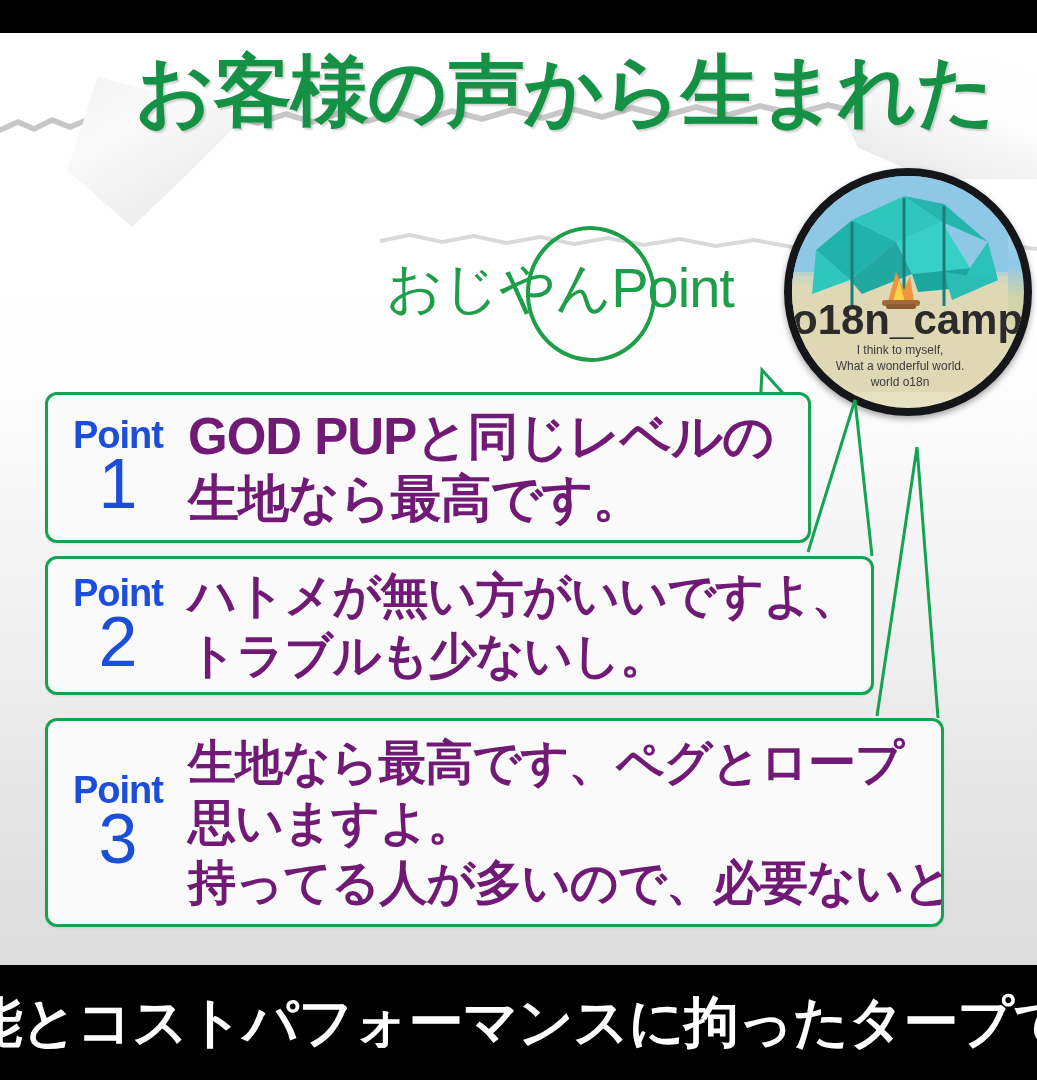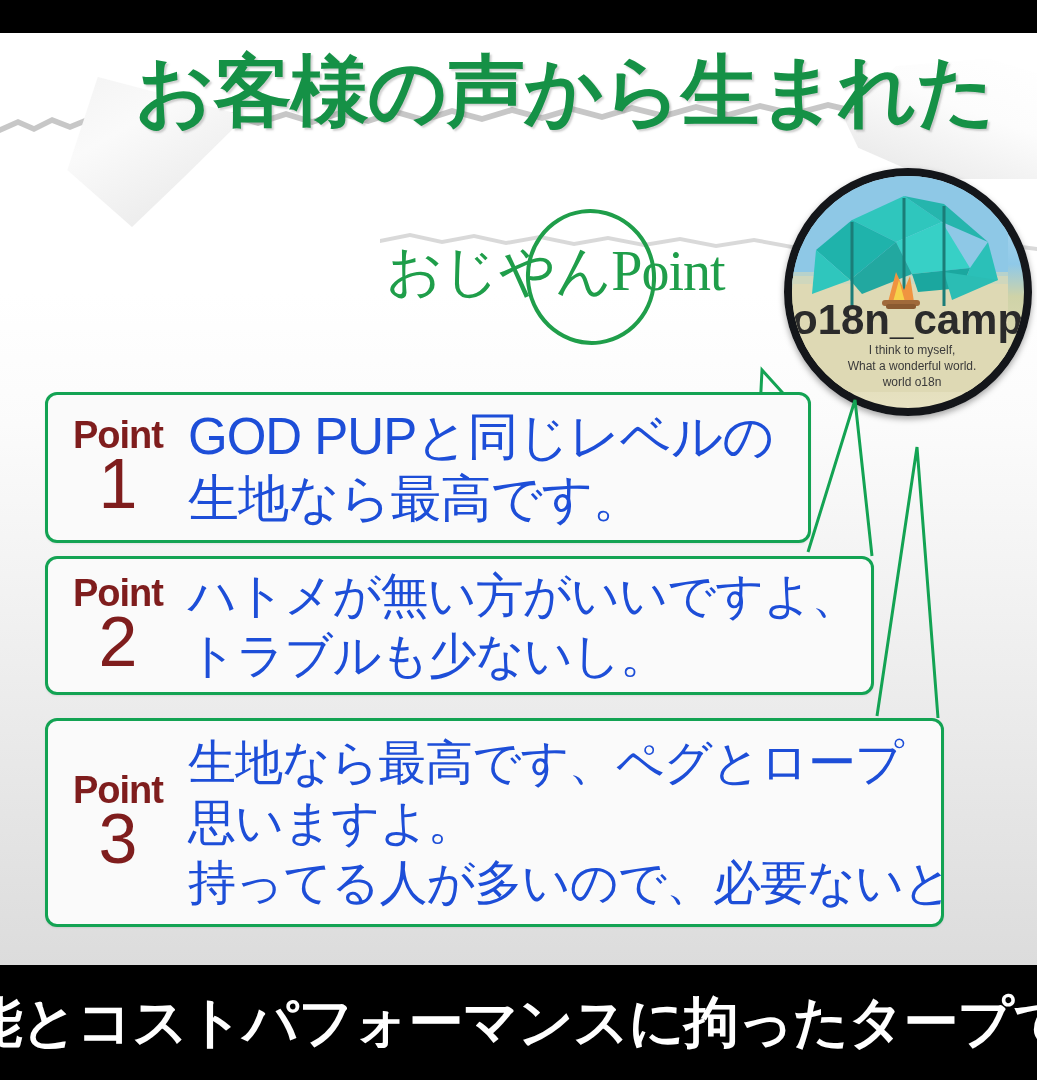--- a/index.html
+++ b/index.html
@@ -42,21 +42,21 @@
     font-size:78px;line-height:82px;font-weight:bold;color:#159146;
     letter-spacing:-1px;white-space:nowrap;
     text-shadow:2px 2px 2px rgba(120,120,120,.35);
   }
   .subhead{
     position:absolute;left:137px;top:140px;
     font-size:56px;line-height:58px;color:#1f9e4a;letter-spacing:1px;white-space:nowrap;
   }
 
   
-  .ojiyan-wrap{position:absolute;left:386px;top:217px;width:390px;height:120px;font-family:Liberation Serif, serif;}
+  .ojiyan-wrap{position:absolute;left:386px;top:234px;width:390px;height:120px;}
   .ojiyan-circle{
     position:absolute;left:140px;top:-8px;width:122px;height:128px;
     border:4px solid #1f9e4a;border-radius:50%;
     transform:rotate(-8deg);
   }
   .ojiyan-text{
     position:absolute;left:0;top:24px;width:390px;
     font-size:56px;line-height:60px;color:#1f9e4a;white-space:nowrap;letter-spacing:-1px;
   }
 
@@ -66,40 +66,41 @@
     border:8px solid #14161a;overflow:hidden;
     background:linear-gradient(180deg,#bfe0f2 0%,#8fc9e8 38%,#cfd3a8 52%,#ddd9b2 72%,#e7e2c2 100%);
     box-shadow:0 3px 6px rgba(0,0,0,.35);
   }
   .badge svg{position:absolute;left:0;top:0;}
   .badge-name{
     position:absolute;left:0;top:120px;width:216px;text-align:center;
     font-size:42px;font-weight:bold;color:#2b2b2b;letter-spacing:0px;
   }
   .badge-tag{
-    position:absolute;left:12px;top:166px;width:216px;text-align:center;
+    position:absolute;left:0;top:166px;width:216px;text-align:center;
     font-size:12px;line-height:16px;color:#3a3a3a;
   }
 
   
   .pbox{
     position:absolute;background:#fafafa;border:3px solid #13a353;border-radius:12px;
     box-shadow:0 1px 2px rgba(0,0,0,.08);
   }
   .pbox .inner{position:relative;width:100%;height:100%;display:flex;align-items:center;}
   .plabel{
-    width:140px;flex:0 0 140px;text-align:center;color:#7f1d1d;
+    width:140px;flex:0 0 140px;text-align:center;color:#1d4ed8;
     display:flex;flex-direction:column;align-items:center;
     padding-bottom:4px;
   }
   .plabel .pword{font-size:38px;line-height:36px;letter-spacing:-1px;font-weight:600;}
   .plabel .pnum{font-size:70px;line-height:62px;font-weight:500;}
   .ptext{
-    flex:1;color:#1d4ed8;font-size:51px;line-height:62px;letter-spacing:-1px;
+    flex:1;color:#701a75;font-size:51px;line-height:62px;letter-spacing:-1px;
     padding-right:8px;
+    font-weight:bold;
   }
   .ptext.small{font-size:48px;line-height:60px;}
   .ptext div{white-space:nowrap;}
 
   
   .tails{position:absolute;left:0;top:0;width:1037px;height:1080px;pointer-events:none;}
 
   
   .banner{
     position:absolute;left:0;bottom:0;width:1037px;height:115px;background:#000;

